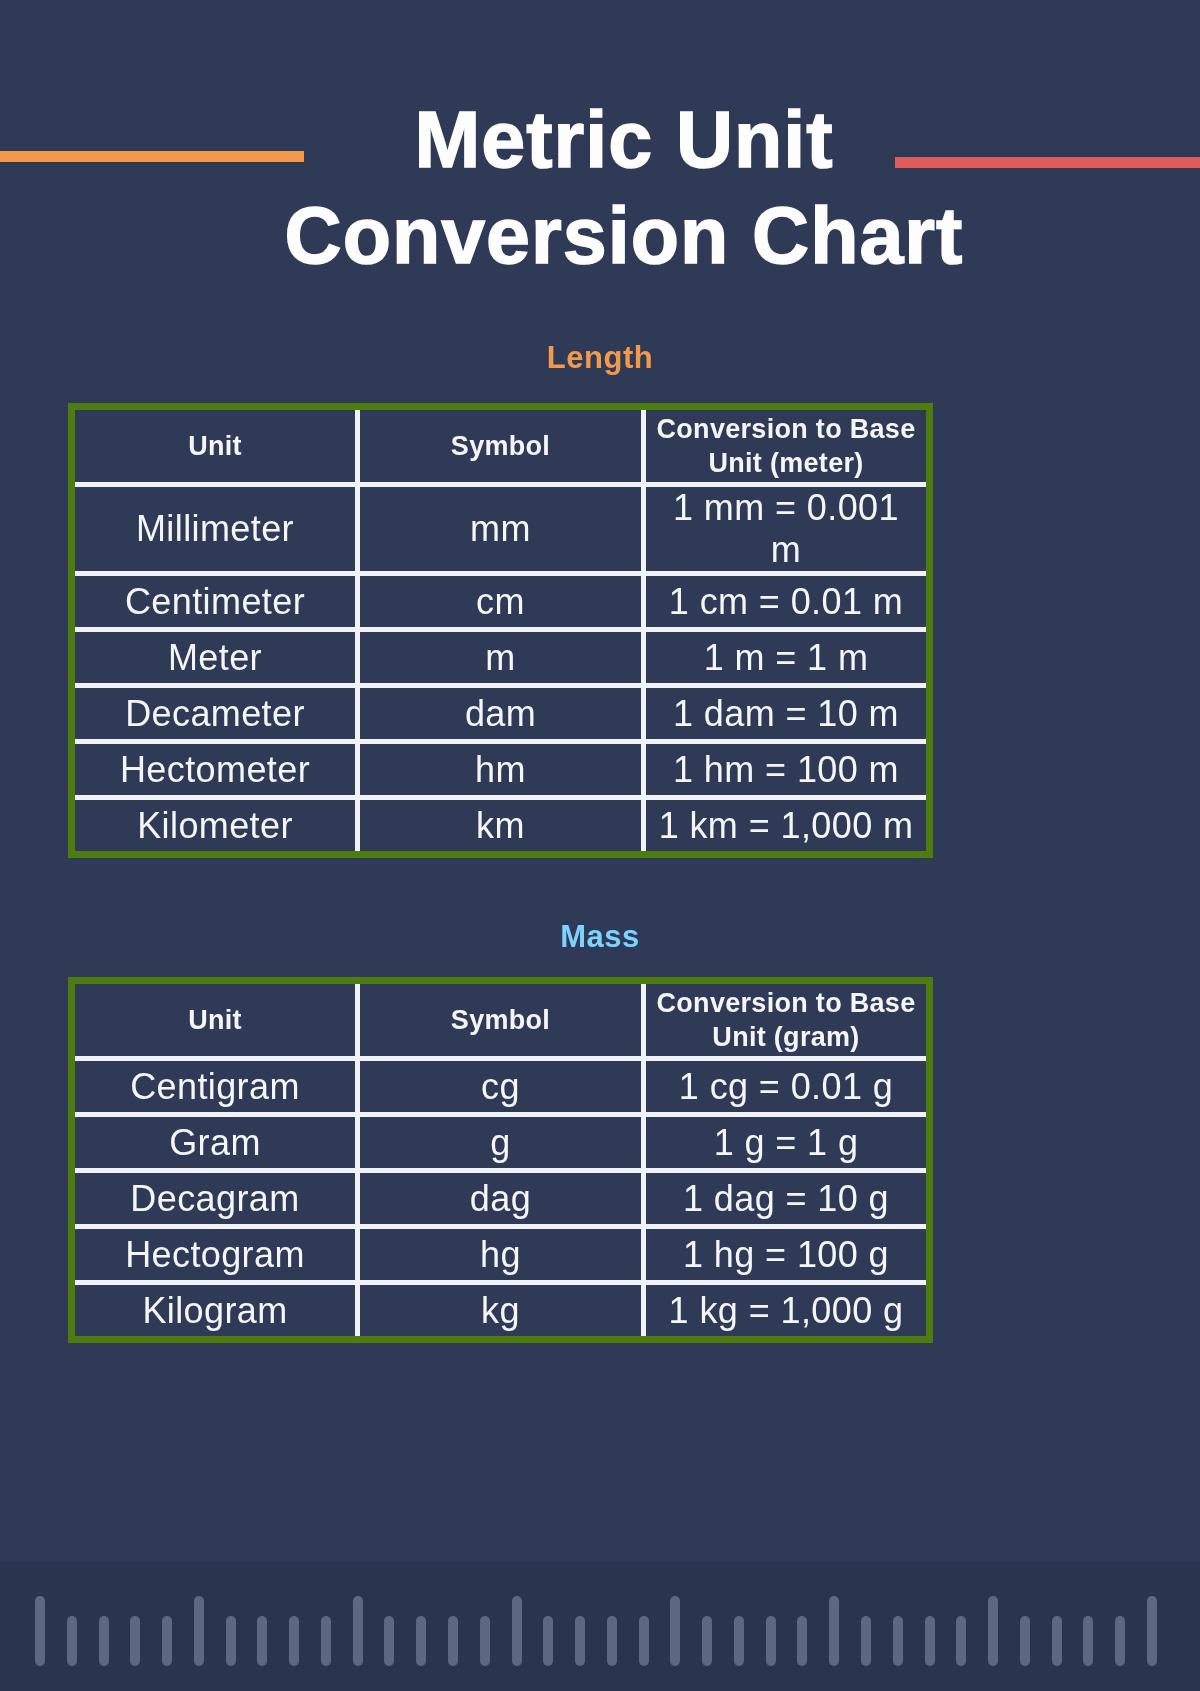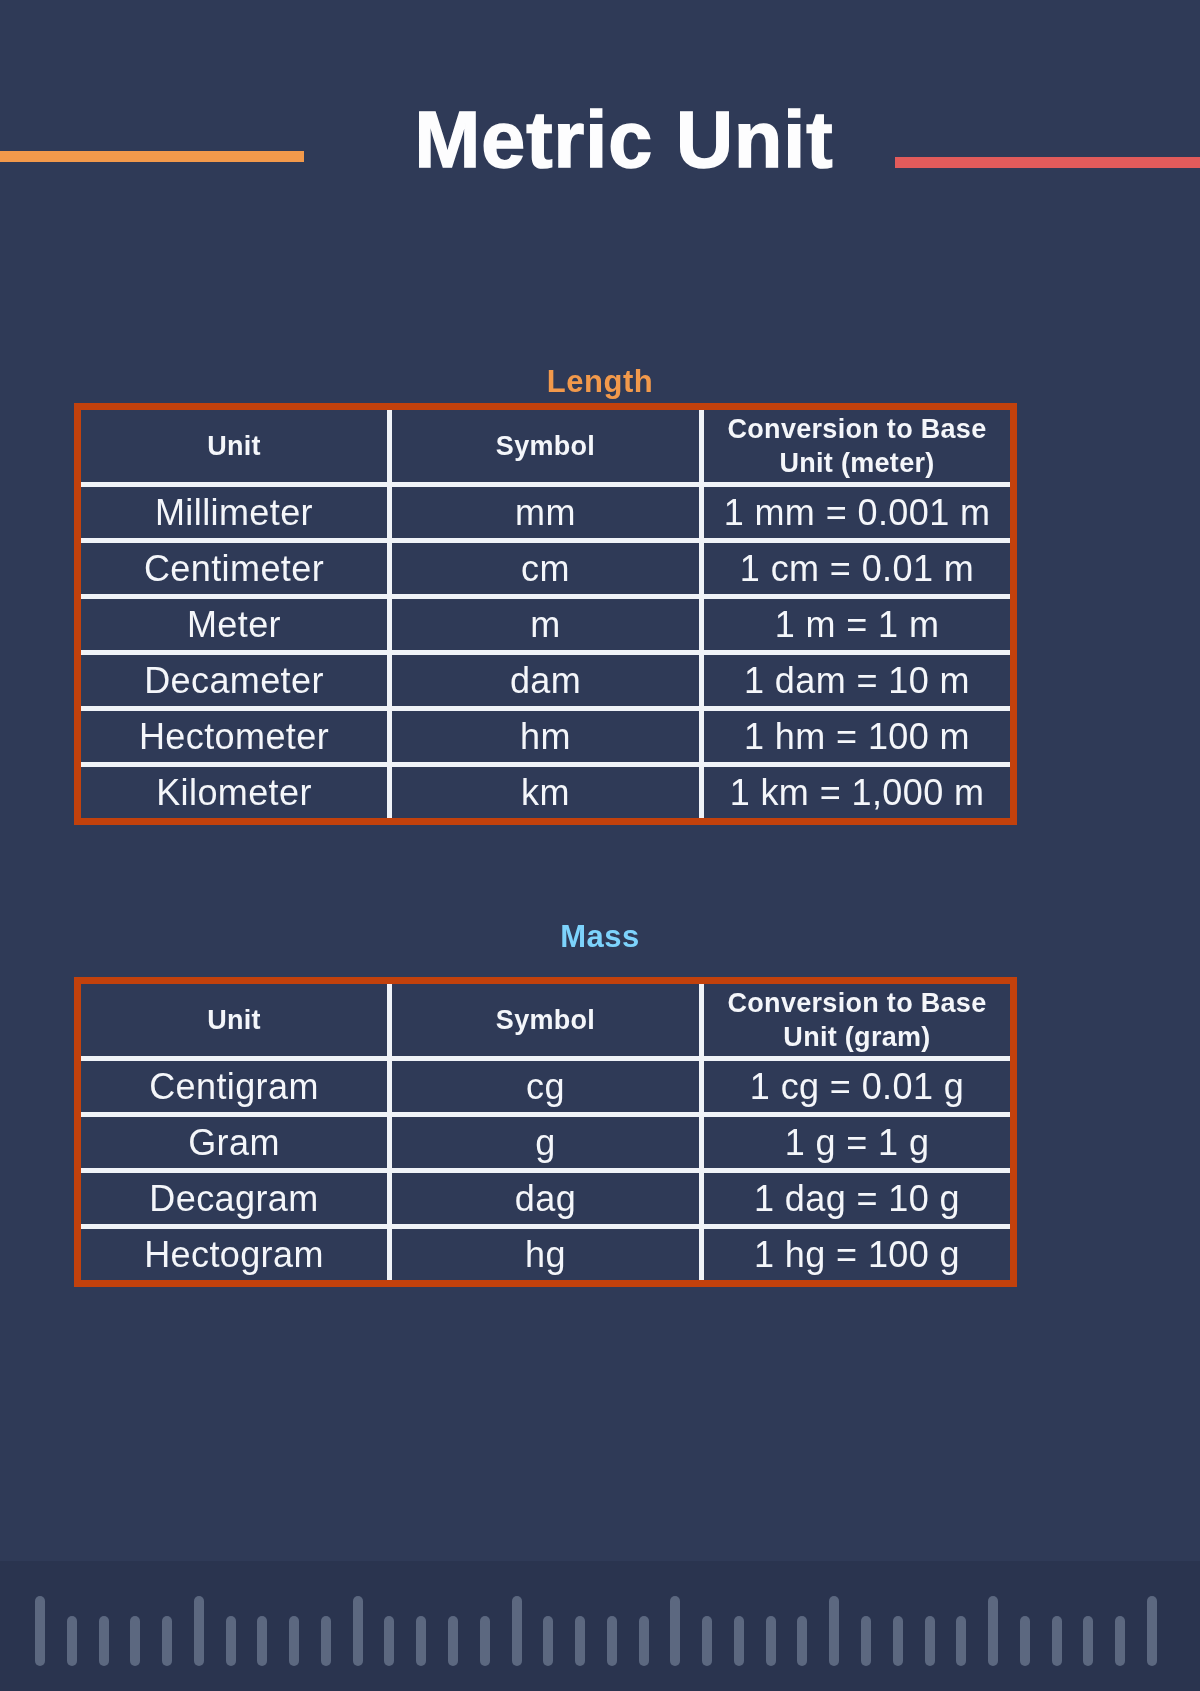--- a/index.html
+++ b/index.html
@@ -36,31 +36,31 @@
   
   .section-label {
     position: absolute;
     left: 0;
     width: 1200px;
     text-align: center;
     font-size: 31px;
     font-weight: 700;
     letter-spacing: 0.5px;
   }
-  .label-length { top: 364px; color: #F2994B; }
+  .label-length { top: 340px; color: #F2994B; }
   .label-mass   { top: 919px; color: #7dd3fc; }
 
   
   .conv-table {
     position: absolute;
-    left: 74px;
-    width: 943px;
+    left: 68px;
+    width: 865px;
     border-collapse: collapse;
     table-layout: fixed;
-    border: 7px solid #c2410c;
+    border: 7px solid #4d7c0f;
   }
   .table-length { top: 403px; }
   .table-mass   { top: 977px; }
   .conv-table th, .conv-table td {
     border: 5px solid #F0F3F8;
     text-align: center;
     vertical-align: middle;
     color: #F4F6FA;
     background: #2F3A57;
     padding: 0 10px;
@@ -99,20 +99,21 @@
 </head>
 <body>
 
 <div class="page">
 
   <div class="rule rule-left"></div>
   <div class="rule rule-right"></div>
 
   <h1 class="title">
     <span>Metric Unit</span>
+    <span>Conversion Chart</span>
   </h1>
 
   <div class="section-label label-length">Length</div>
 
   <table class="conv-table table-length">
     <thead>
       <tr>
         <th>Unit</th>
         <th>Symbol</th>
         <th>Conversion to Base Unit (meter)</th>
@@ -175,20 +176,25 @@
         </tr>
         <tr>
           <td>Decagram</td>
           <td>dag</td>
           <td>1 dag = 10 g</td>
         </tr>
         <tr>
           <td>Hectogram</td>
           <td>hg</td>
           <td>1 hg = 100 g</td>
+        </tr>
+        <tr>
+          <td>Kilogram</td>
+          <td>kg</td>
+          <td>1 kg = 1,000 g</td>
         </tr>
       </tbody>
   </table>
 
   <div class="ruler-band">
       <div class="tick major" style="left: 35px;"></div>
       <div class="tick" style="left: 66.77px;"></div>
       <div class="tick" style="left: 98.54px;"></div>
       <div class="tick" style="left: 130.31px;"></div>
       <div class="tick" style="left: 162.08px;"></div>

